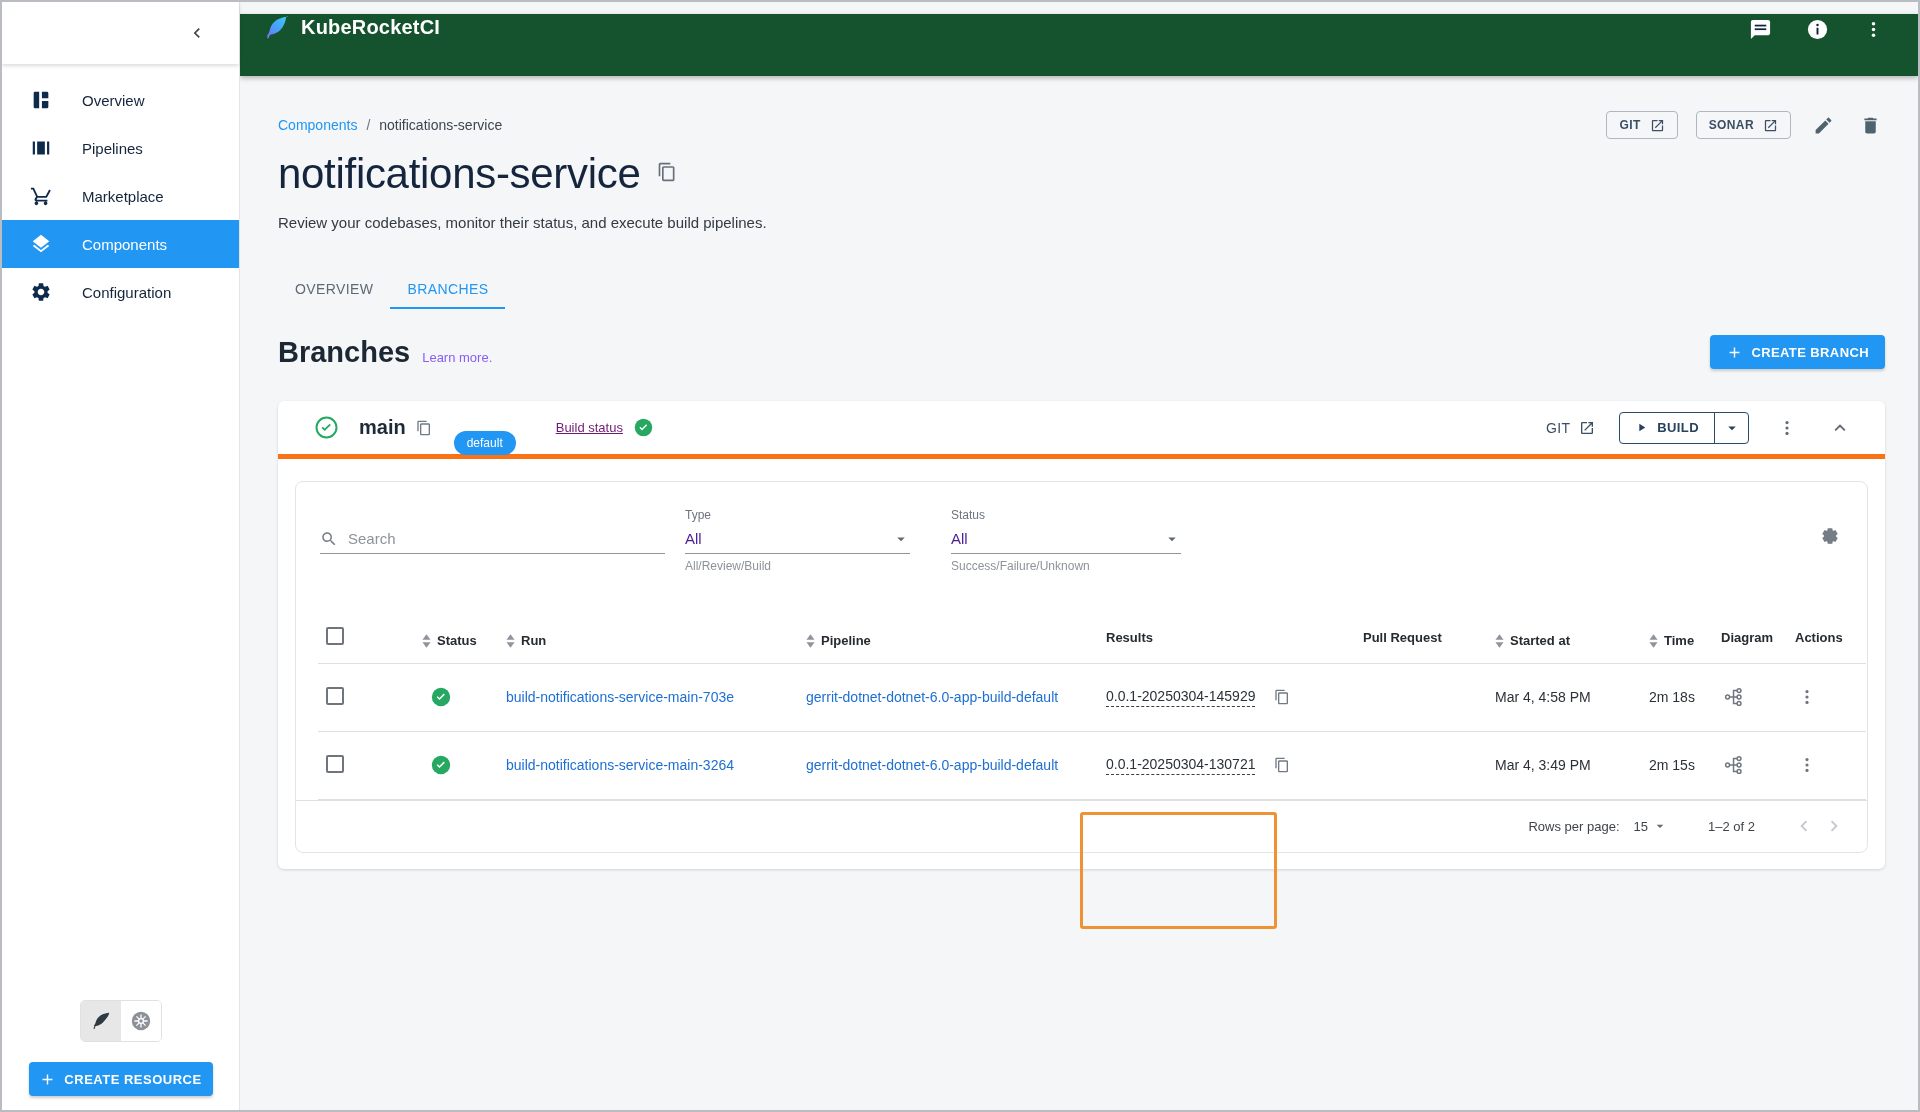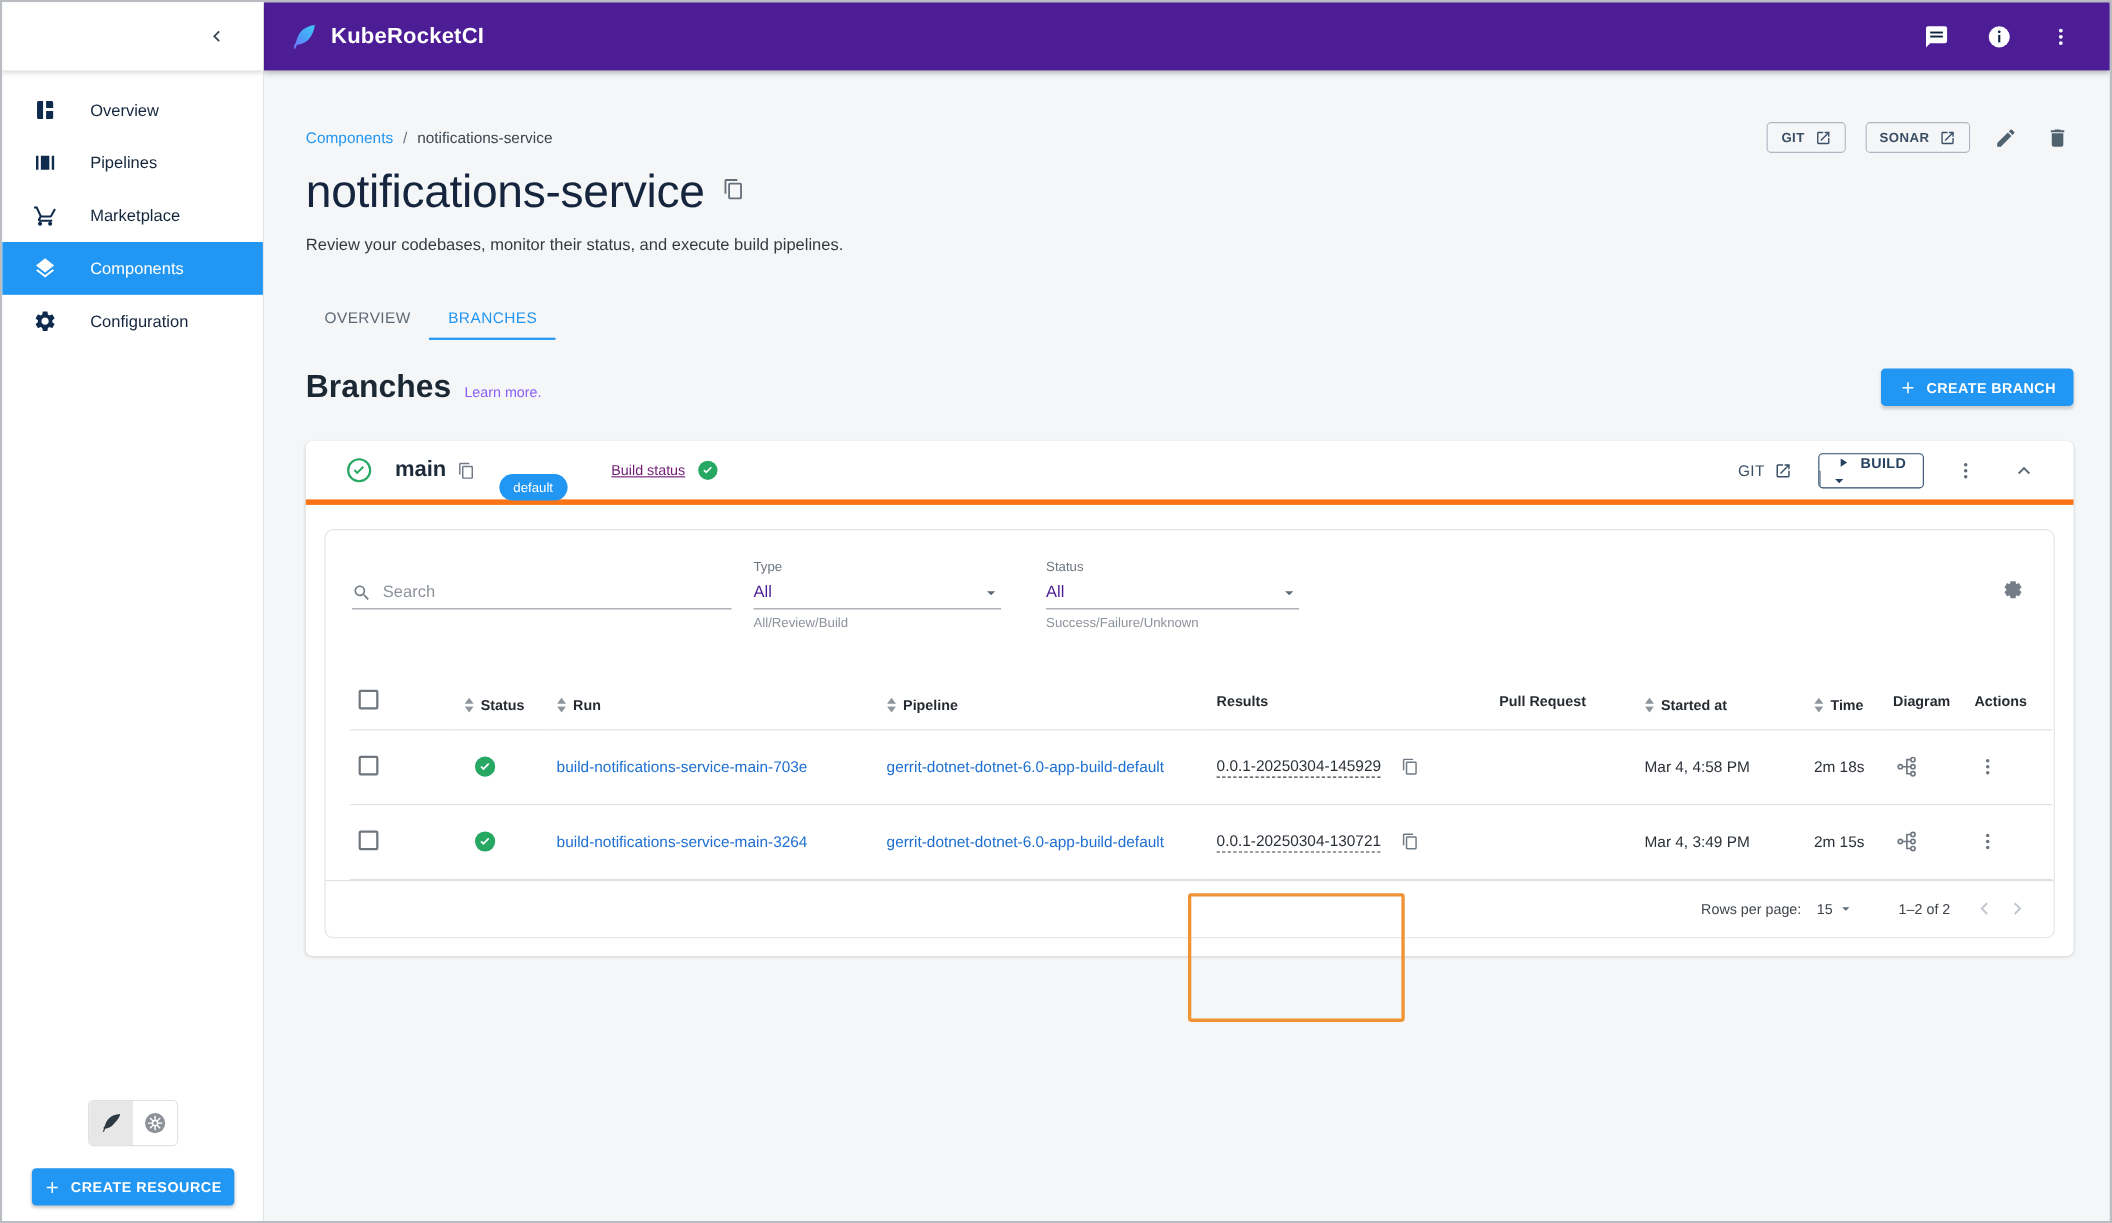--- a/index.html
+++ b/index.html
@@ -1,22 +1,22 @@
 <!DOCTYPE html>
 <html><head>
 <meta charset="utf-8">
 <style>
   * { box-sizing: border-box; margin: 0; padding: 0; }
   body { margin: 0; background:#e9eaec; font-family:"Liberation Sans", sans-serif; }
   .app { position:relative; width:1920px; height:1112px; background:#f5f6f8;
          border:2px solid #b9bdc2; overflow:hidden; font-family:"Liberation Sans", sans-serif; }
 
   
-  .topbar { position:absolute; left:238px; top:0; right:0; height:62px; background:#4c1d95;
-            display:flex; align-items:center; justify-content:space-between;
+  .topbar { position:absolute; left:238px; top:12px; right:0; height:62px; background:#14532d;
+            display:flex; align-items:flex-start; justify-content:space-between;
             padding:0 30px 0 24px; box-shadow:0 2px 5px rgba(0,0,0,.28); z-index:5; }
   .brand { display:flex; align-items:center; gap:10px; }
   .brand-title { color:#fff; font-size:20px; font-weight:700; letter-spacing:.2px; }
   .topbar-actions { display:flex; align-items:center; gap:26px; }
   .icon-btn { background:none; border:none; cursor:pointer; display:flex; align-items:center; padding:4px; }
 
   
   .sidebar { position:absolute; left:0; top:0; width:238px; height:100%; background:#fff;
              border-right:1px solid #e2e4e7; z-index:6; }
   .sidebar-header { height:62px; display:flex; align-items:center; justify-content:flex-end;
@@ -80,21 +80,21 @@
   .branch-name { margin-left:20px; font-size:20px; font-weight:600; color:#1d2a39; }
   .copy-icon-sm { margin-left:10px; display:flex; cursor:pointer; }
   .copy-icon-sm svg { width:16px; height:16px; fill:#707a84; }
   .chip { margin-left:22px; height:24px; padding:0 13px; display:flex; align-items:center;
           background:#2196f3; color:#fff; font-size:12px; border-radius:12px;margin-top:30px; }
   .build-status-label { margin-left:40px; font-size:13px; color:#701a75;text-decoration:underline; }
   .branch-right { display:flex; align-items:center; gap:24px; }
   .git-link { display:flex; align-items:center; gap:9px; font-size:14px; font-weight:500;
               letter-spacing:.3px; color:#3a4e64; cursor:pointer; }
   .git-link svg { width:16px; height:16px; fill:#3a4e64; }
-  .build-split { display:flex; align-items:stretch; height:32px; border:1px solid #2c4a69; border-radius:4px; overflow:hidden;flex-direction:column; }
+  .build-split { display:flex; align-items:stretch; height:32px; border:1px solid #2c4a69; border-radius:4px; overflow:hidden; }
   .build-main { display:flex; align-items:center; gap:9px; padding:0 15px; background:none; border:none;
                 font-size:13px; font-weight:600; letter-spacing:.4px; color:#27425f; cursor:pointer; }
   .build-main svg { width:13px; height:13px; fill:#27425f; }
   .build-caret { width:34px; display:flex; align-items:center; justify-content:center;
                  background:none; border:none; border-left:1px solid #2c4a69; cursor:pointer; }
   .build-caret svg { width:18px; height:18px; fill:#27425f; }
 
   .section-heading { margin:60px 17px 0; font-size:20px; font-weight:600; color:#1c2a3a; }
 
   
@@ -136,21 +136,21 @@
   .result-text { border-bottom:1px dashed #3a3f45; padding-bottom:2px; color:#2b3138; }
   .diagram-btn, .row-kebab { background:none; border:none; cursor:pointer; display:flex; padding:2px; }
   .diagram-btn svg { width:22px; height:22px; }
   .row-kebab svg { width:20px; height:20px; fill:#6d747c; }
 
   .pagination { height:52px; border-top:1px solid #e0e0e0; display:flex; align-items:center;
                 justify-content:flex-end; padding-right:18px; font-size:13px; color:#3f444a; }
   .rpp-label { margin-right:14px; color:#3f444a; }
   .rpp-value { display:flex; align-items:center; gap:4px; cursor:pointer; margin-right:40px; }
   .rpp-value svg { width:16px; height:16px; fill:#5f6a75; }
-  .range { margin-right:16px; }
+  .range { margin-right:34px; }
   .page-nav { background:none; border:none; display:flex; padding:4px; }
   .page-nav svg { width:22px; height:22px; fill:#c2c7cd; }
 
   
   .highlight-box { position:absolute; left:1078px; top:810px; width:197px; height:117px;
                    border:3px solid #ef9234; border-radius:3px; z-index:4; pointer-events:none; }
 
   .check-outline, .check-filled { display:flex; }
 </style>
 </head>

